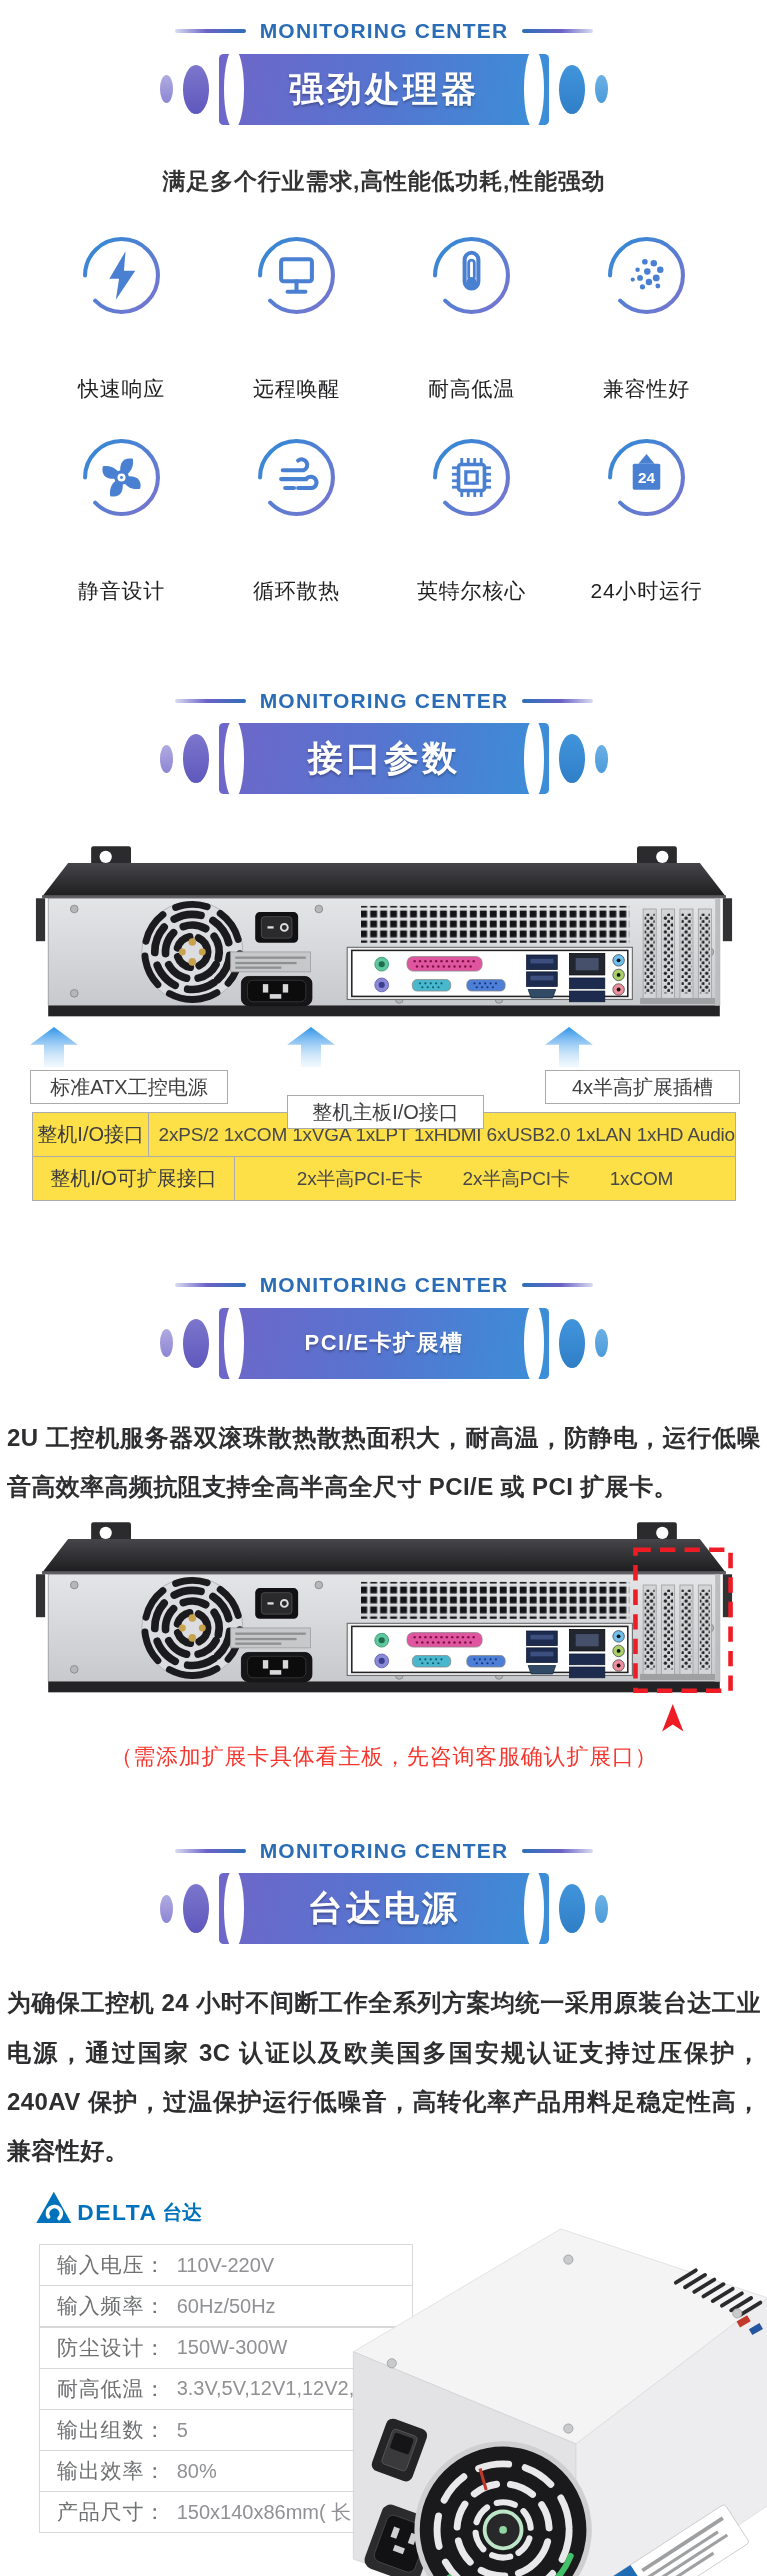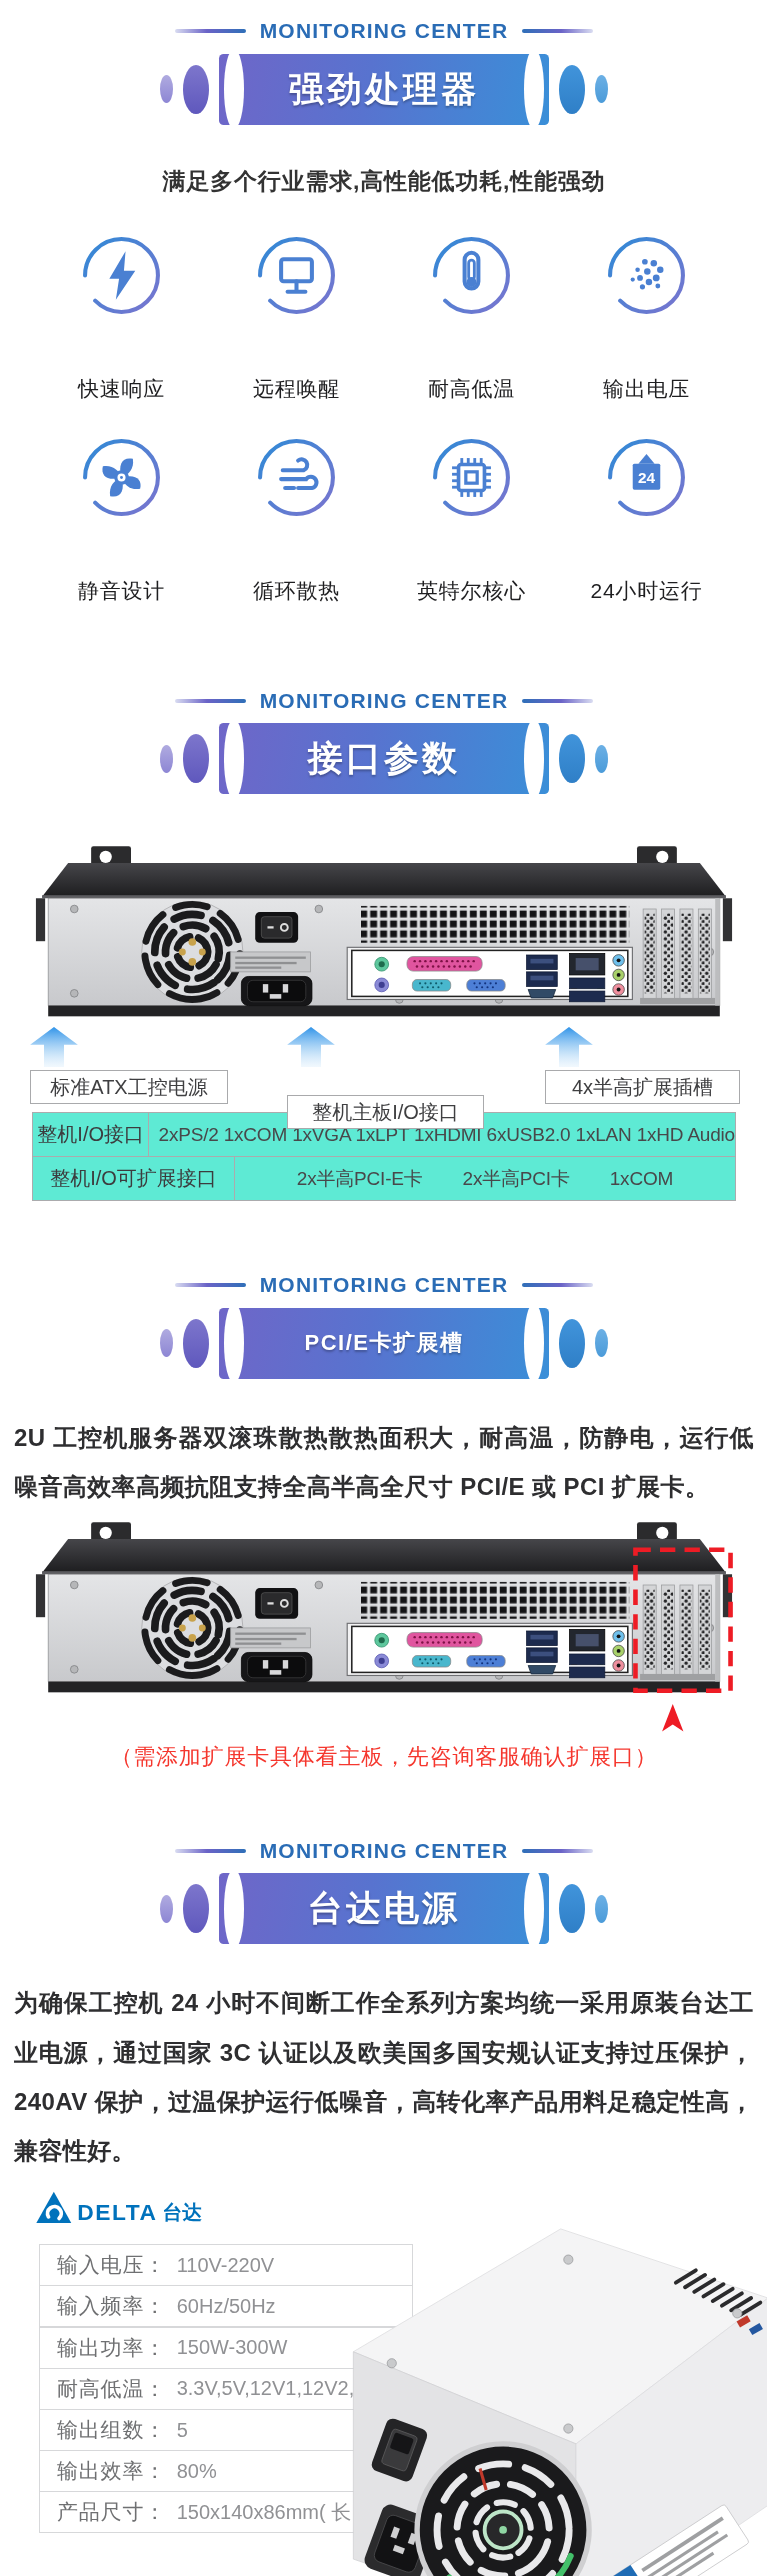--- a/index.html
+++ b/index.html
@@ -44,31 +44,31 @@
   
   .callouts{position:relative;height:77px;margin-top:3.1px;}
   .callout{position:absolute;top:0;display:flex;flex-direction:column;align-items:flex-start;}
   .co1{left:30px;width:198px;}
   .co2{left:287px;width:197px;gap:25px;}
   .co3{left:545px;width:195px;}
   .callout-box{box-sizing:border-box;width:100%;height:34px;border:0.8px solid #a9aaac;background:#fff;
                display:flex;align-items:center;justify-content:center;font-size:20px;color:#3f3f41;}
   
   .iotable{margin:7.7px 32px 0;}
-  .iorow{display:flex;border:0.8px solid #ababad;background:#5eead4;}
+  .iorow{display:flex;border:0.8px solid #ababad;background:#fde047;}
   .iorow + .iorow{margin-top:-0.8px;}
   .iorow .lbl{box-sizing:border-box;border-right:0.8px solid #ababad;display:flex;align-items:center;
               justify-content:center;font-size:20px;color:#3c3c3e;height:43px;}
   .iorow.r1 .lbl{width:131px;}
   .iorow.r2 .lbl{width:202px;}
   .iorow .val{flex:1;display:flex;align-items:center;padding-left:9.2px;font-size:19px;color:#48484a;
               letter-spacing:-0.2px;white-space:nowrap;}
   .iorow.r2 .val{justify-content:center;gap:40px;padding-left:0;}
   
-  .para{margin:34px 14px 0;font-size:24px;font-weight:600;color:#2e2e30;line-height:2.05;
+  .para{margin:34px 7px 0;font-size:24px;font-weight:600;color:#2e2e30;line-height:2.05;
         text-align:justify;letter-spacing:0.4px;}
   
   .sec2 .mc-header{margin-top:83px;}
   .sec3 .mc-header{margin-top:71px;}
   .sec4 .mc-header{margin-top:66px;}
   
   .bottom{position:relative;height:461px;margin-top:0;}
   .delta-logo{position:absolute;left:34px;top:12.3px;}
   .spec-table{position:absolute;left:23px;top:69px;width:390px;}
   .spec-row{box-sizing:border-box;display:flex;align-items:center;height:42px;border:0.8px solid #d7d8da;
@@ -175,21 +175,21 @@
                 <circle cx="51" cy="45" r="4"></circle>
                 <circle cx="62" cy="53" r="4.2"></circle>
               <circle cx="42" cy="53" r="3.6"></circle>
                 <circle cx="53" cy="58" r="4"></circle>
                 <circle cx="33" cy="55" r="2.6"></circle>
               <circle cx="64" cy="63" r="3"></circle>
                 <circle cx="45" cy="64" r="3.2"></circle>
             </g>
           </svg>
         </span>
-        <span class="feat-label">输出电压</span>
+        <span class="feat-label">兼容性好</span>
       </div>
       <div class="feat">
         <span>
           <svg width="81" height="81" viewBox="0 0 100 100">
             <defs>
                 <linearGradient id="g5" x1="0" y1="0" x2="1" y2="1">
                   <stop offset="0" stop-color="#7b74cf"></stop>
                   <stop offset="1" stop-color="#2f8ad6"></stop>
                 </linearGradient>
               </defs>
@@ -753,21 +753,21 @@
       <div class="spec-table">
         <div class="spec-row">
           <span class="spec-lbl">输入电压：</span>
           <span class="spec-val">110V-220V</span>
         </div>
         <div class="spec-row">
           <span class="spec-lbl">输入频率：</span>
           <span class="spec-val">60Hz/50Hz</span>
         </div>
         <div class="spec-row">
-          <span class="spec-lbl">输出功率：</span>
+          <span class="spec-lbl">防尘设计：</span>
           <span class="spec-val">150W-300W</span>
         </div>
         <div class="spec-row">
           <span class="spec-lbl">耐高低温：</span>
           <span class="spec-val">3.3V,5V,12V1,12V2,5VSB</span>
         </div>
         <div class="spec-row">
           <span class="spec-lbl">输出组数：</span>
           <span class="spec-val">5</span>
         </div>

